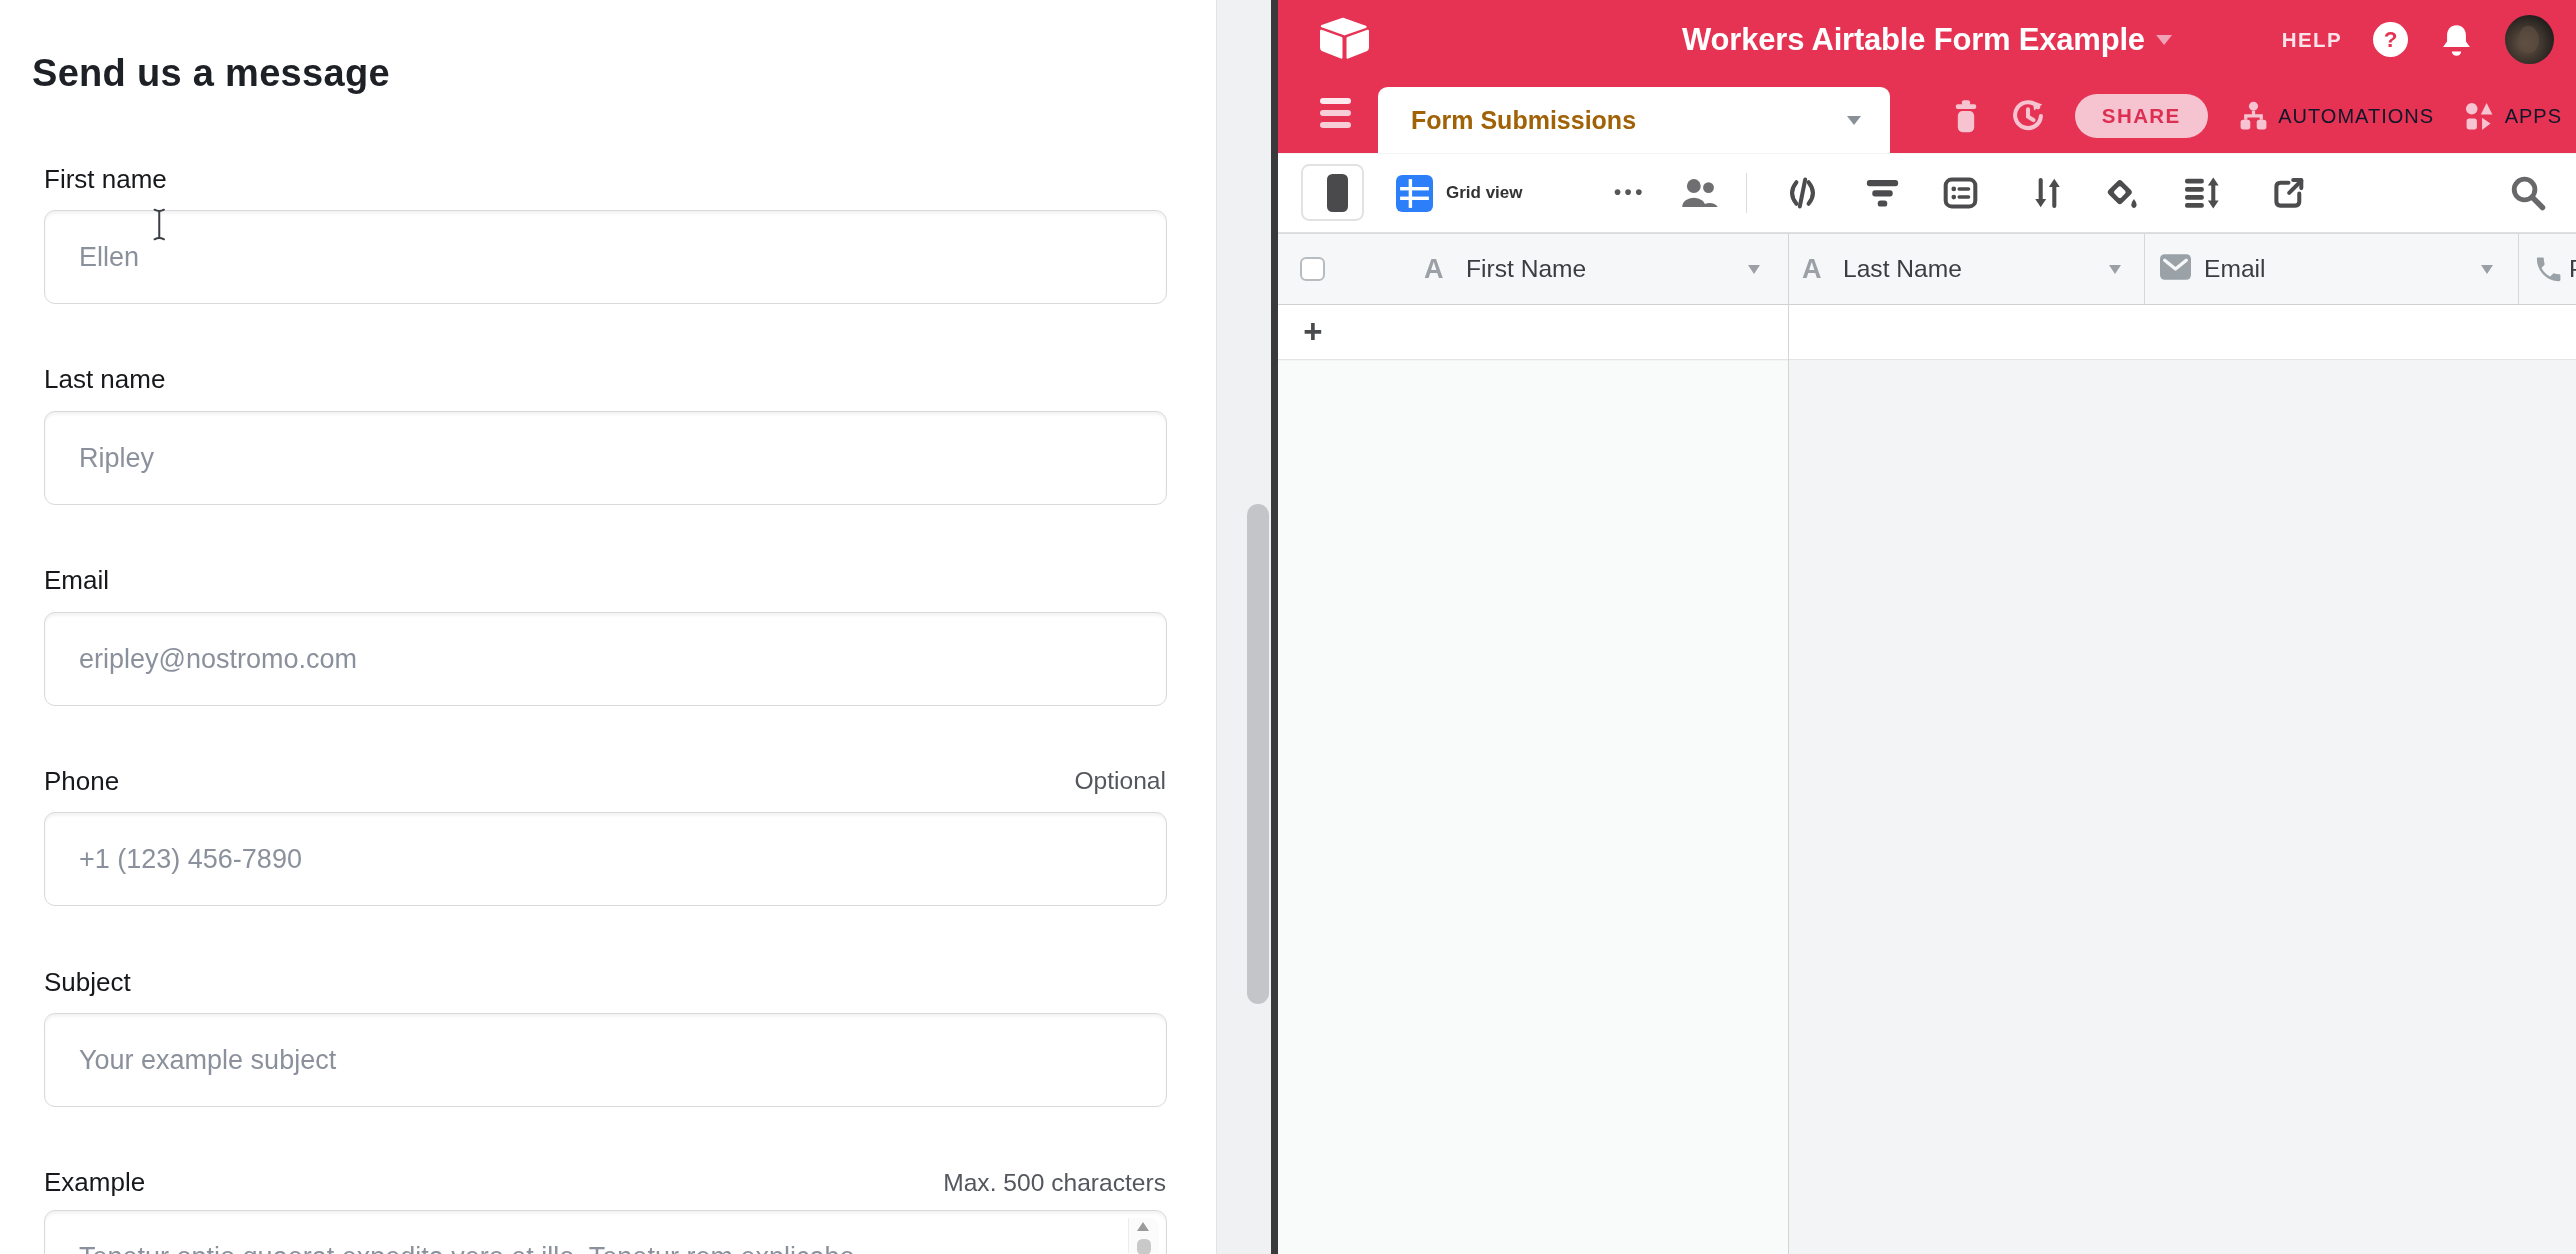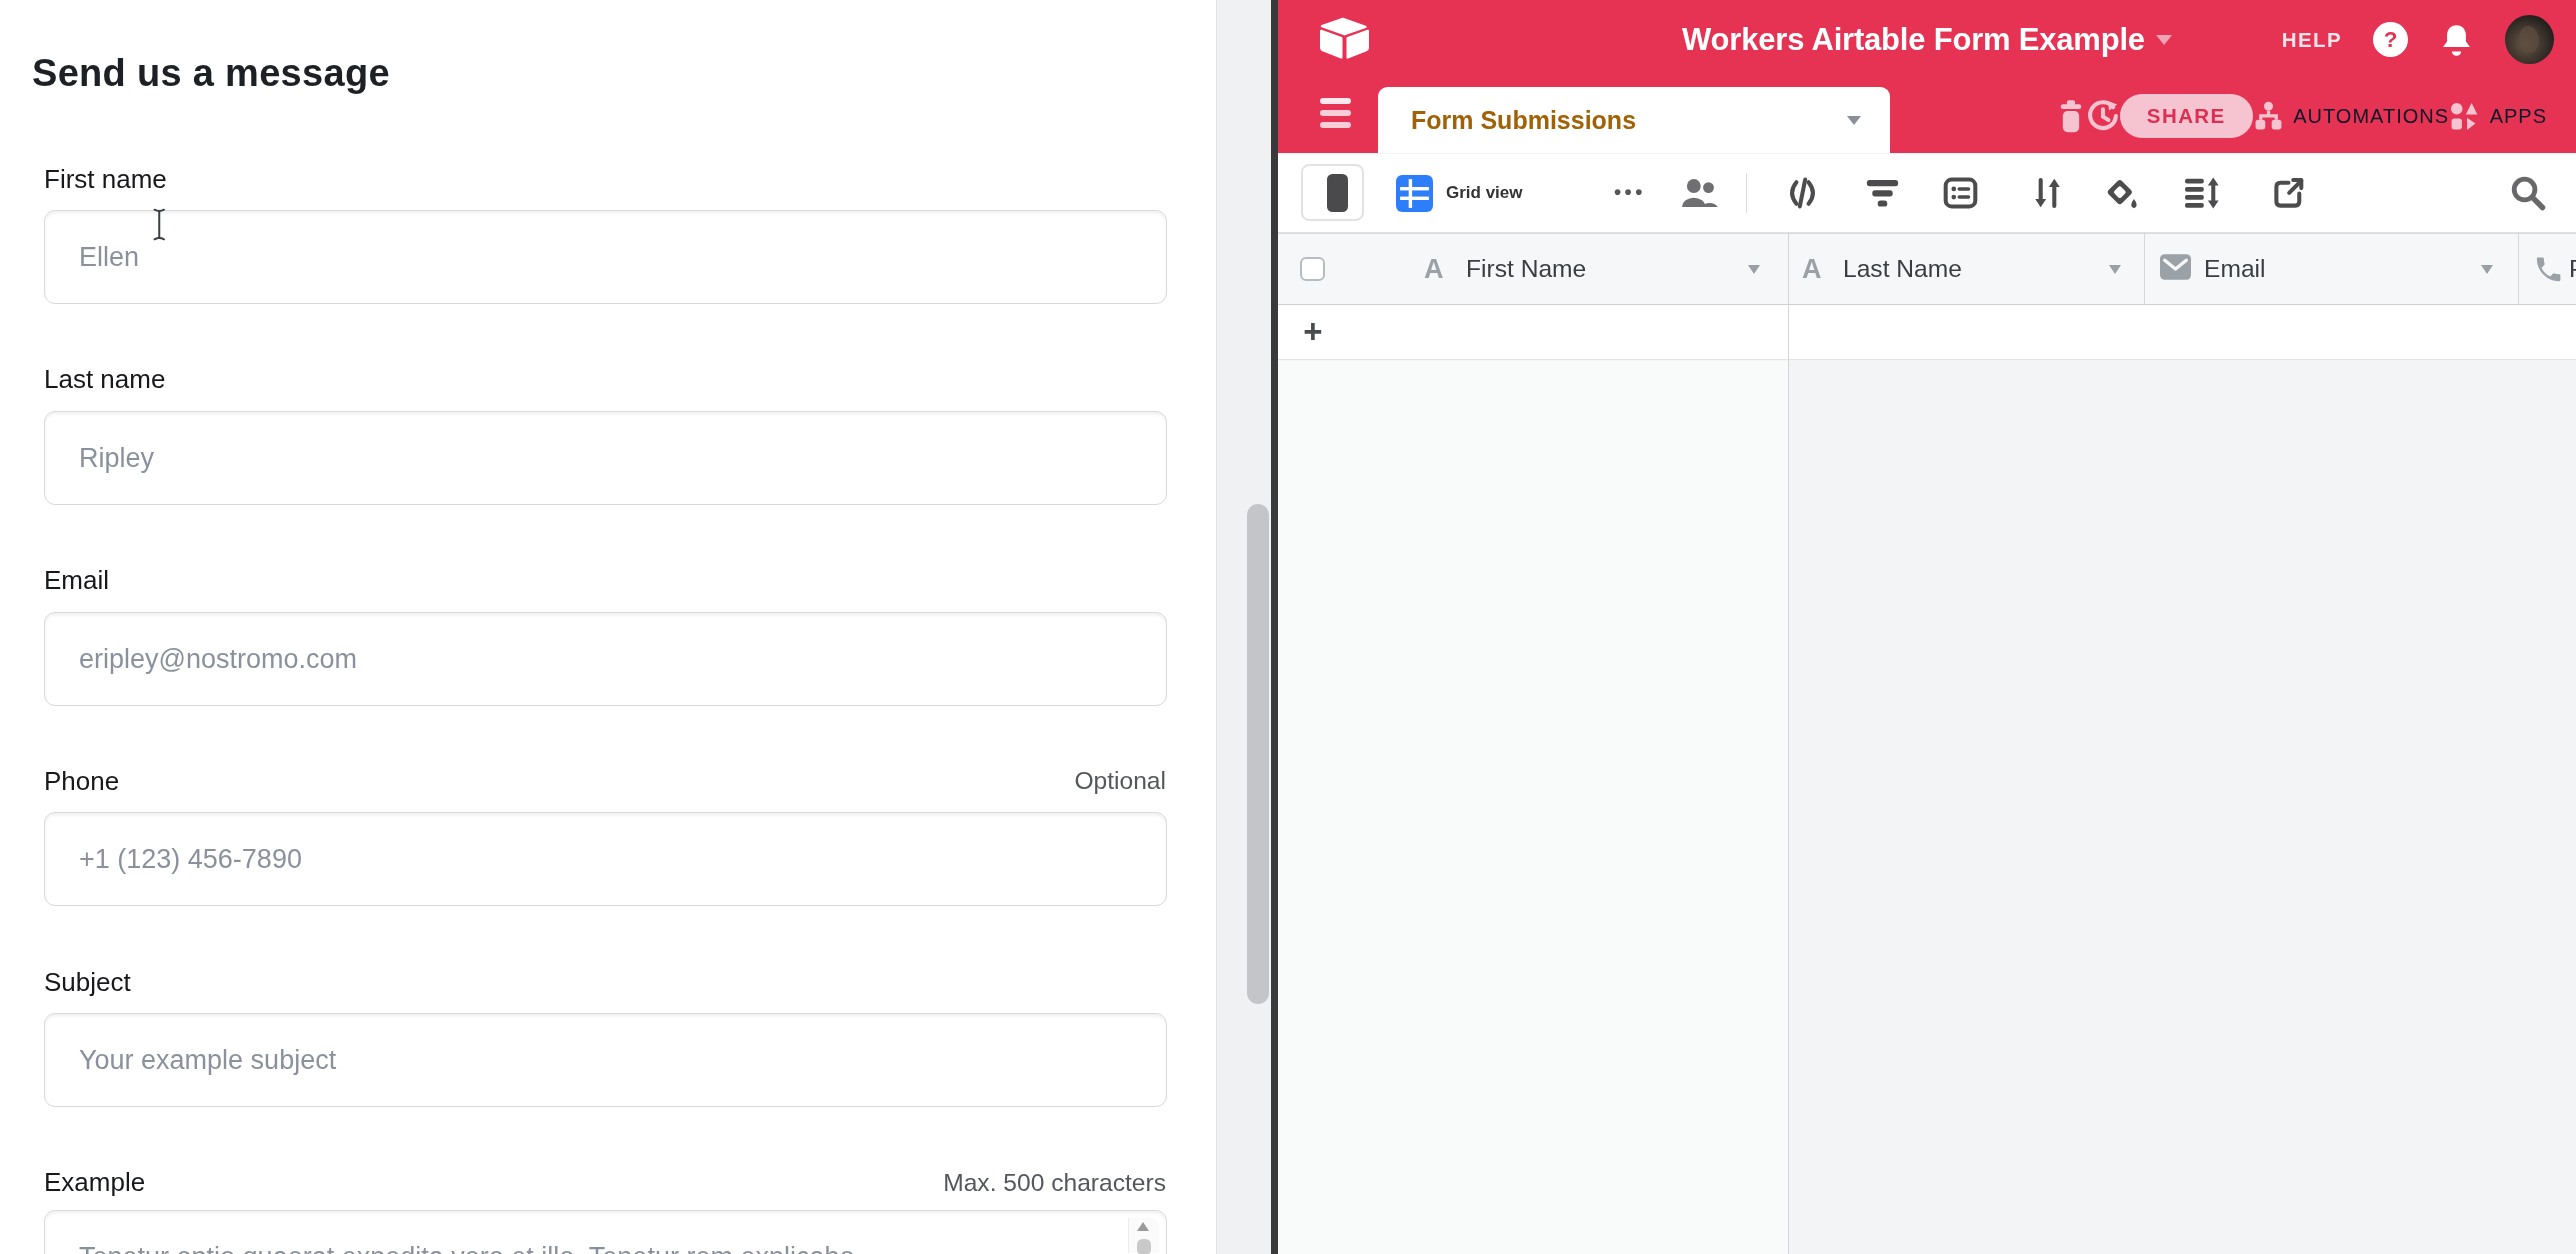--- a/index.html
+++ b/index.html
@@ -47,21 +47,21 @@
   .help-circle { width:35px; height:35px; border-radius:50%; background:#fff; display:flex; align-items:center; justify-content:center; font-size:22.5px; font-weight:700; color:#e63253; }
   .avatar { width:49px; height:49px; border-radius:50%; background:radial-gradient(circle at 42% 58%, #6a584a 0%, #463b32 35%, #221f1d 72%, #171513 100%); overflow:hidden; position:relative; }
   .avatar:after{ content:""; position:absolute; left:13.7px; top:11px; width:20.5px; height:27px; border-radius:45% 55% 50% 50%; background:#5c4c40; opacity:.75; }
   .at-row2 { position:absolute; left:0; top:79px; width:100%; height:74px; background:#e63253; }
   .hamburger { position:absolute; left:42px; top:19px; display:flex; flex-direction:column; gap:6.1px; }
   .hamburger i { display:block; width:31px; height:6.1px; border-radius:3.4px; background:#f7cdd8; }
   .hamburger i:first-child { background:#fde9ee; }
   .at-tab { position:absolute; left:100px; top:8.2px; width:512px; height:66px; background:#fff; border-radius:9.6px 9.6px 0 0; display:flex; align-items:center; }
   .at-tab-label { padding-left:33px; font-size:25px; font-weight:600; color:#a16207; }
   .at-tab .caret { margin-left:auto; margin-right:29px; width:0; height:0; border-left:7.5px solid transparent; border-right:7.5px solid transparent; border-top:9.6px solid #8a9097; }
-  .at-row2-right { position:absolute; right:29px; top:0; height:74px; display:flex; align-items:center; }
+  .at-row2-right { position:absolute; right:14px; top:0; height:74px; display:flex; align-items:center; gap:30px; }
   .pink-label { font-size:20px; font-weight:400; color:#0f172a; letter-spacing:1px; }
   .share-pill { height:44px; border-radius:23px; background:#f6c3d0; color:#dd2f52; display:flex; align-items:center; padding:0 27px; font-size:20.5px; font-weight:700; letter-spacing:1.4px; }
   .iconpair { display:flex; align-items:center; gap:9.6px; }
   .at-row3 { position:absolute; left:0; top:154px; width:100%; height:79px; background:#fff; border-bottom:1.4px solid #e0e0e0; }
   .r3 { position:absolute; top:0; height:78px; display:flex; align-items:center; justify-content:center; }
   .panel-toggle { left:23px; width:63px; height:57px; top:10.2px; border:2px solid #e2e2e2; border-radius:8.2px; background:#fff; display:flex; align-items:center; }
   .panel-toggle i { display:block; width:20.5px; height:38px; margin-left:9.6px; background:#4a4a4c; border-radius:5.5px; }
   .gridview-label { position:absolute; left:168px; top:0; line-height:78px; font-size:17px; font-weight:600; color:#333; }
   .dots { position:absolute; left:336px; top:0; line-height:75px; font-size:20.5px; letter-spacing:3.4px; color:#575757; font-weight:700; }
   .vdiv { position:absolute; left:468px; top:19px; width:1.4px; height:40px; background:#dcdcdc; }

